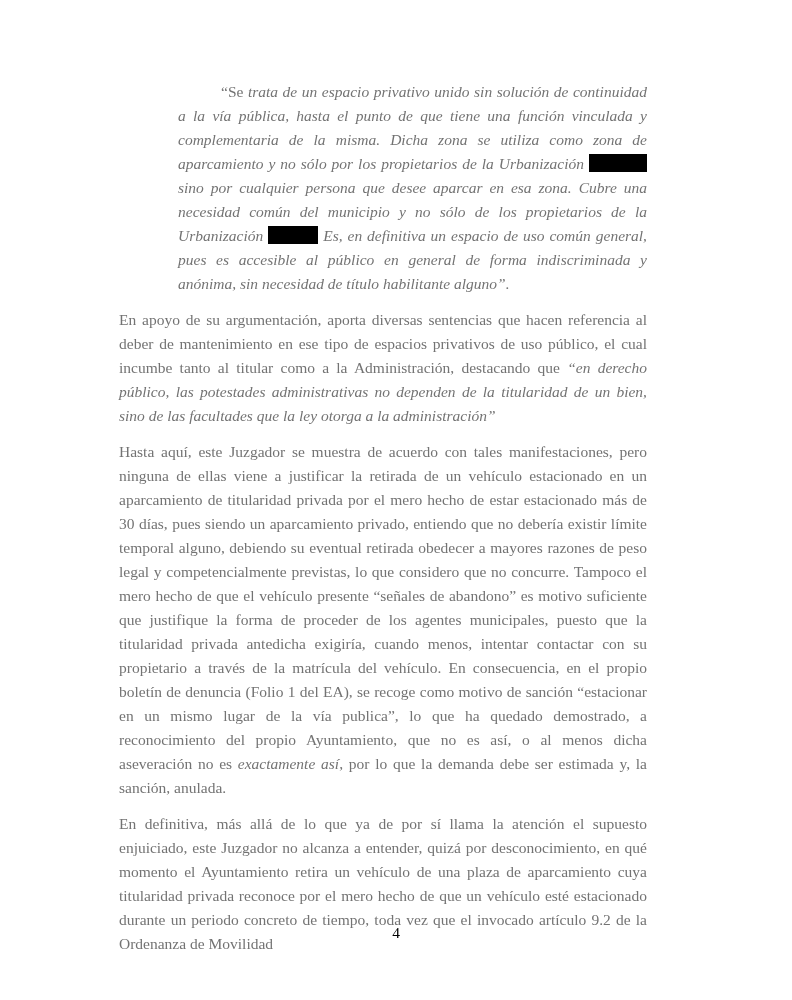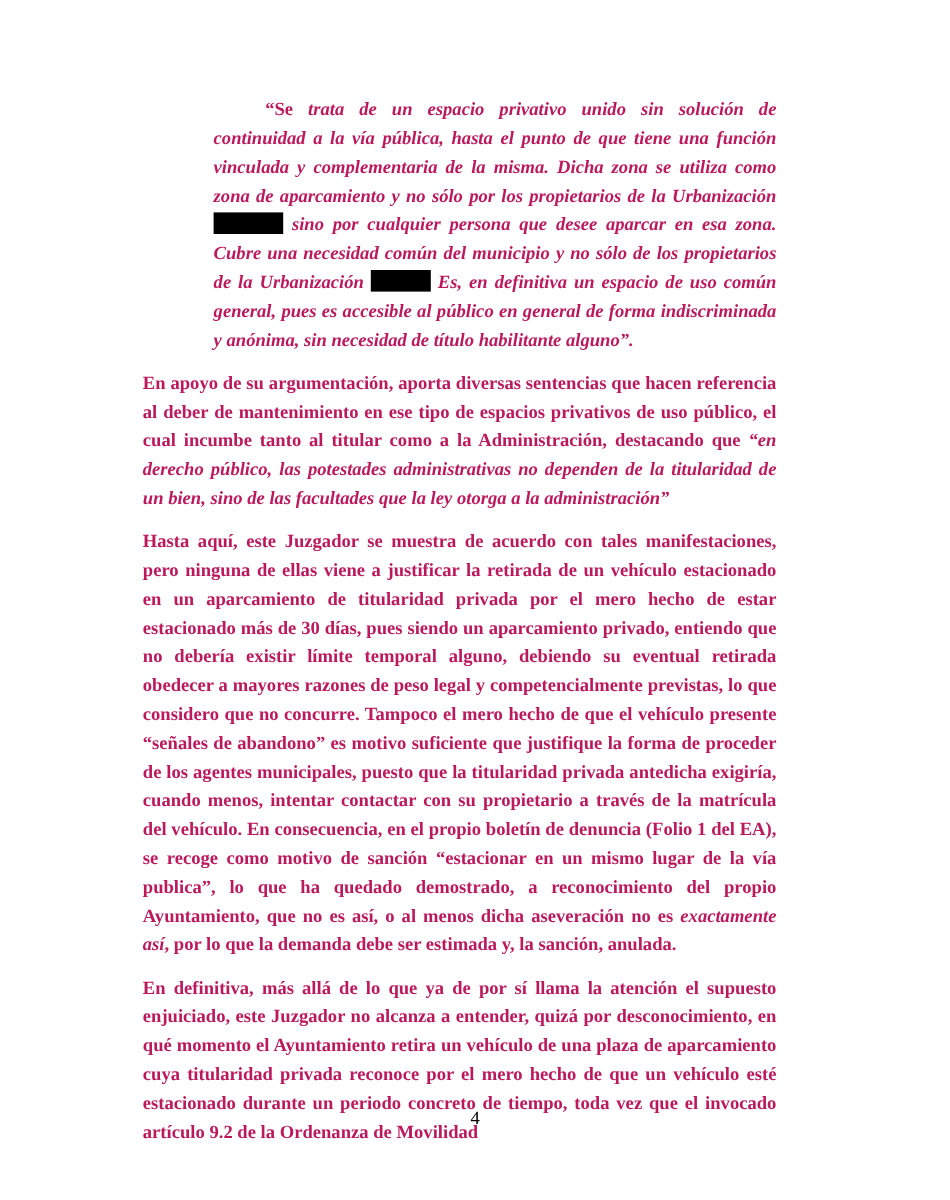--- a/index.html
+++ b/index.html
@@ -20,22 +20,21 @@
     position: absolute;
     left: 119px;
     top: 80px;
     width: 528px;
   }
   .content p {
     margin: 0 0 12px 0;
     font-size: 15.5px;
     line-height: 24px;
     text-align: justify;
-    color: #be185d;
-    font-weight: bold;
+    color: #737373;
   }
   .quote {
     margin-left: 59px !important;
     text-indent: 43px;
   }
   .it {
     font-style: italic;
   }
   .redaction {
     display: inline-block;

